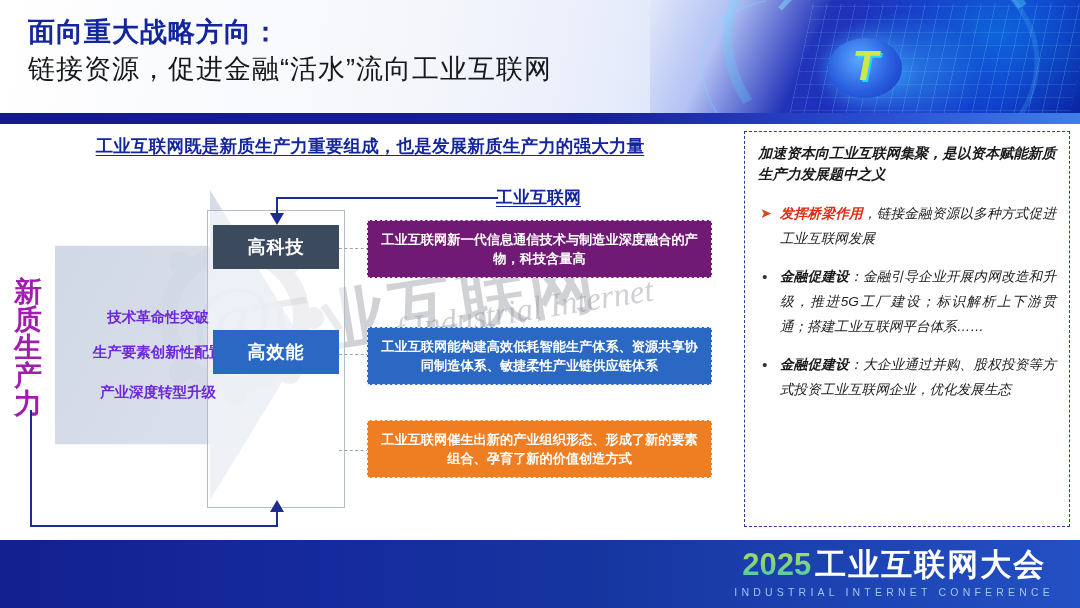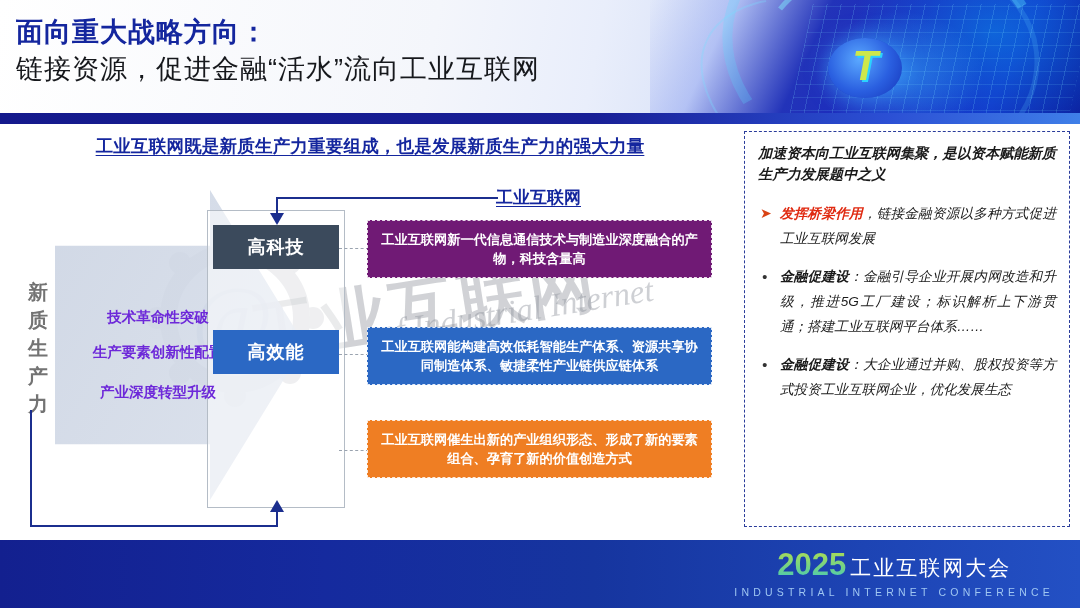--- a/index.html
+++ b/index.html
@@ -66,21 +66,21 @@
     position: absolute; left: 0; right: 0; top: 4px;
     text-align: center;
     font-size: 42px; font-weight: bold; font-style: italic;
     font-family: "Liberation Sans", sans-serif;
     color: #cde84a;
     text-shadow: 2px 2px 0 #2ad2ff;
   }
 
   .title-wrap {
     position: absolute;
-    left: 16px; top: 14px;
+    left: 28px; top: 14px;
     z-index: 3;
   }
   .title-line1 {
     font-size: 27px;
     font-weight: bold;
     color: #14269e;
     letter-spacing: 1px;
     line-height: 36px;
     white-space: nowrap;
   }
@@ -175,25 +175,25 @@
     line-height: 90px;
   }
 
   
   .diagram { position: absolute; left: 0; top: 160px; width: 740px; height: 380px; z-index: 2; }
 
   .vlabel {
     position: absolute;
     left: 14px; top: 118px;
     width: 34px;
-    font-size: 20px;
-    font-weight: bold;
-    color: #737373;
+    font-size: 28px;
+    font-weight: bold;
+    color: #a21caf;
     line-height: 28px;
-    text-align: right;
+    text-align: left;
   }
 
   .arrow-shape {
     position: absolute;
     left: 55px; top: 30px;
     width: 250px; height: 310px;
     background: linear-gradient(120deg, rgba(206,214,228,0.95) 0%, rgba(215,222,234,0.85) 100%);
     clip-path: polygon(0% 18%, 62% 18%, 62% 0%, 100% 50%, 62% 100%, 62% 82%, 0% 82%);
     z-index: 1;
   }
@@ -397,22 +397,22 @@
     font-size: 31px;
     font-weight: bold;
     font-family: "Liberation Sans", sans-serif;
     letter-spacing: 0px;
     background: linear-gradient(180deg,#b8e04a 0%, #6fd08a 60%, #3fc9c0 100%);
     -webkit-background-clip: text;
     background-clip: text;
     color: transparent;
   }
   .fl-cn {
-    font-size: 21px;
-    font-weight: normal;
+    font-size: 31px;
+    font-weight: bold;
     color: #ffffff;
     letter-spacing: 2px;
     margin-left: 4px;
   }
   .fl-en {
     margin-top: 7px;
     font-size: 10.5px;
     color: #9fc6f2;
     letter-spacing: 4.2px;
     white-space: nowrap;

